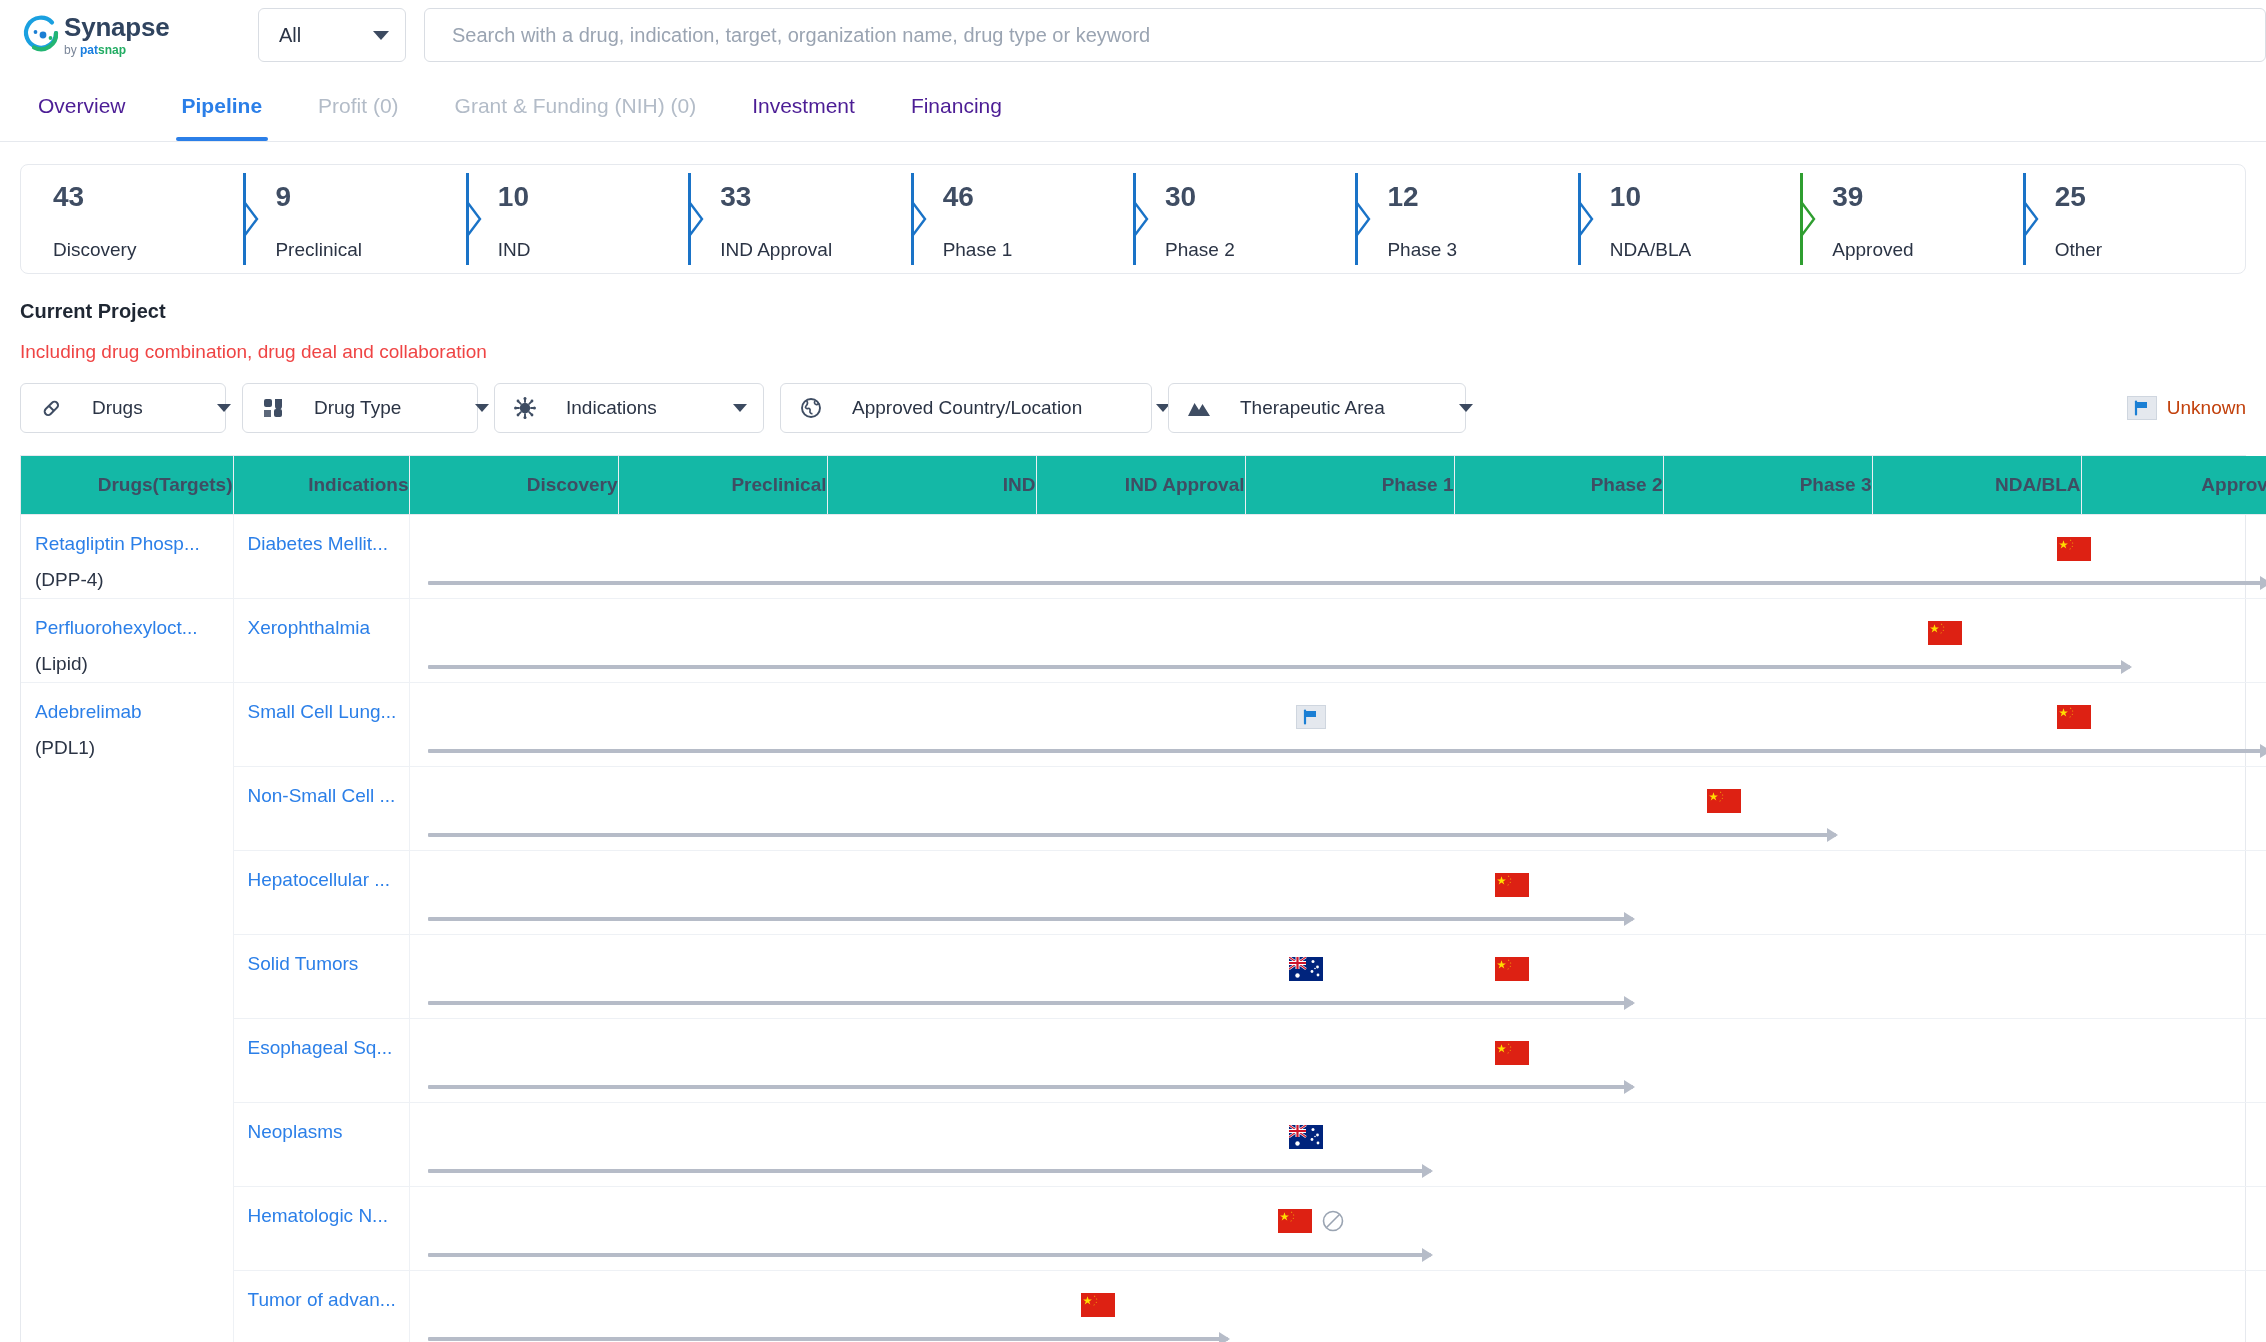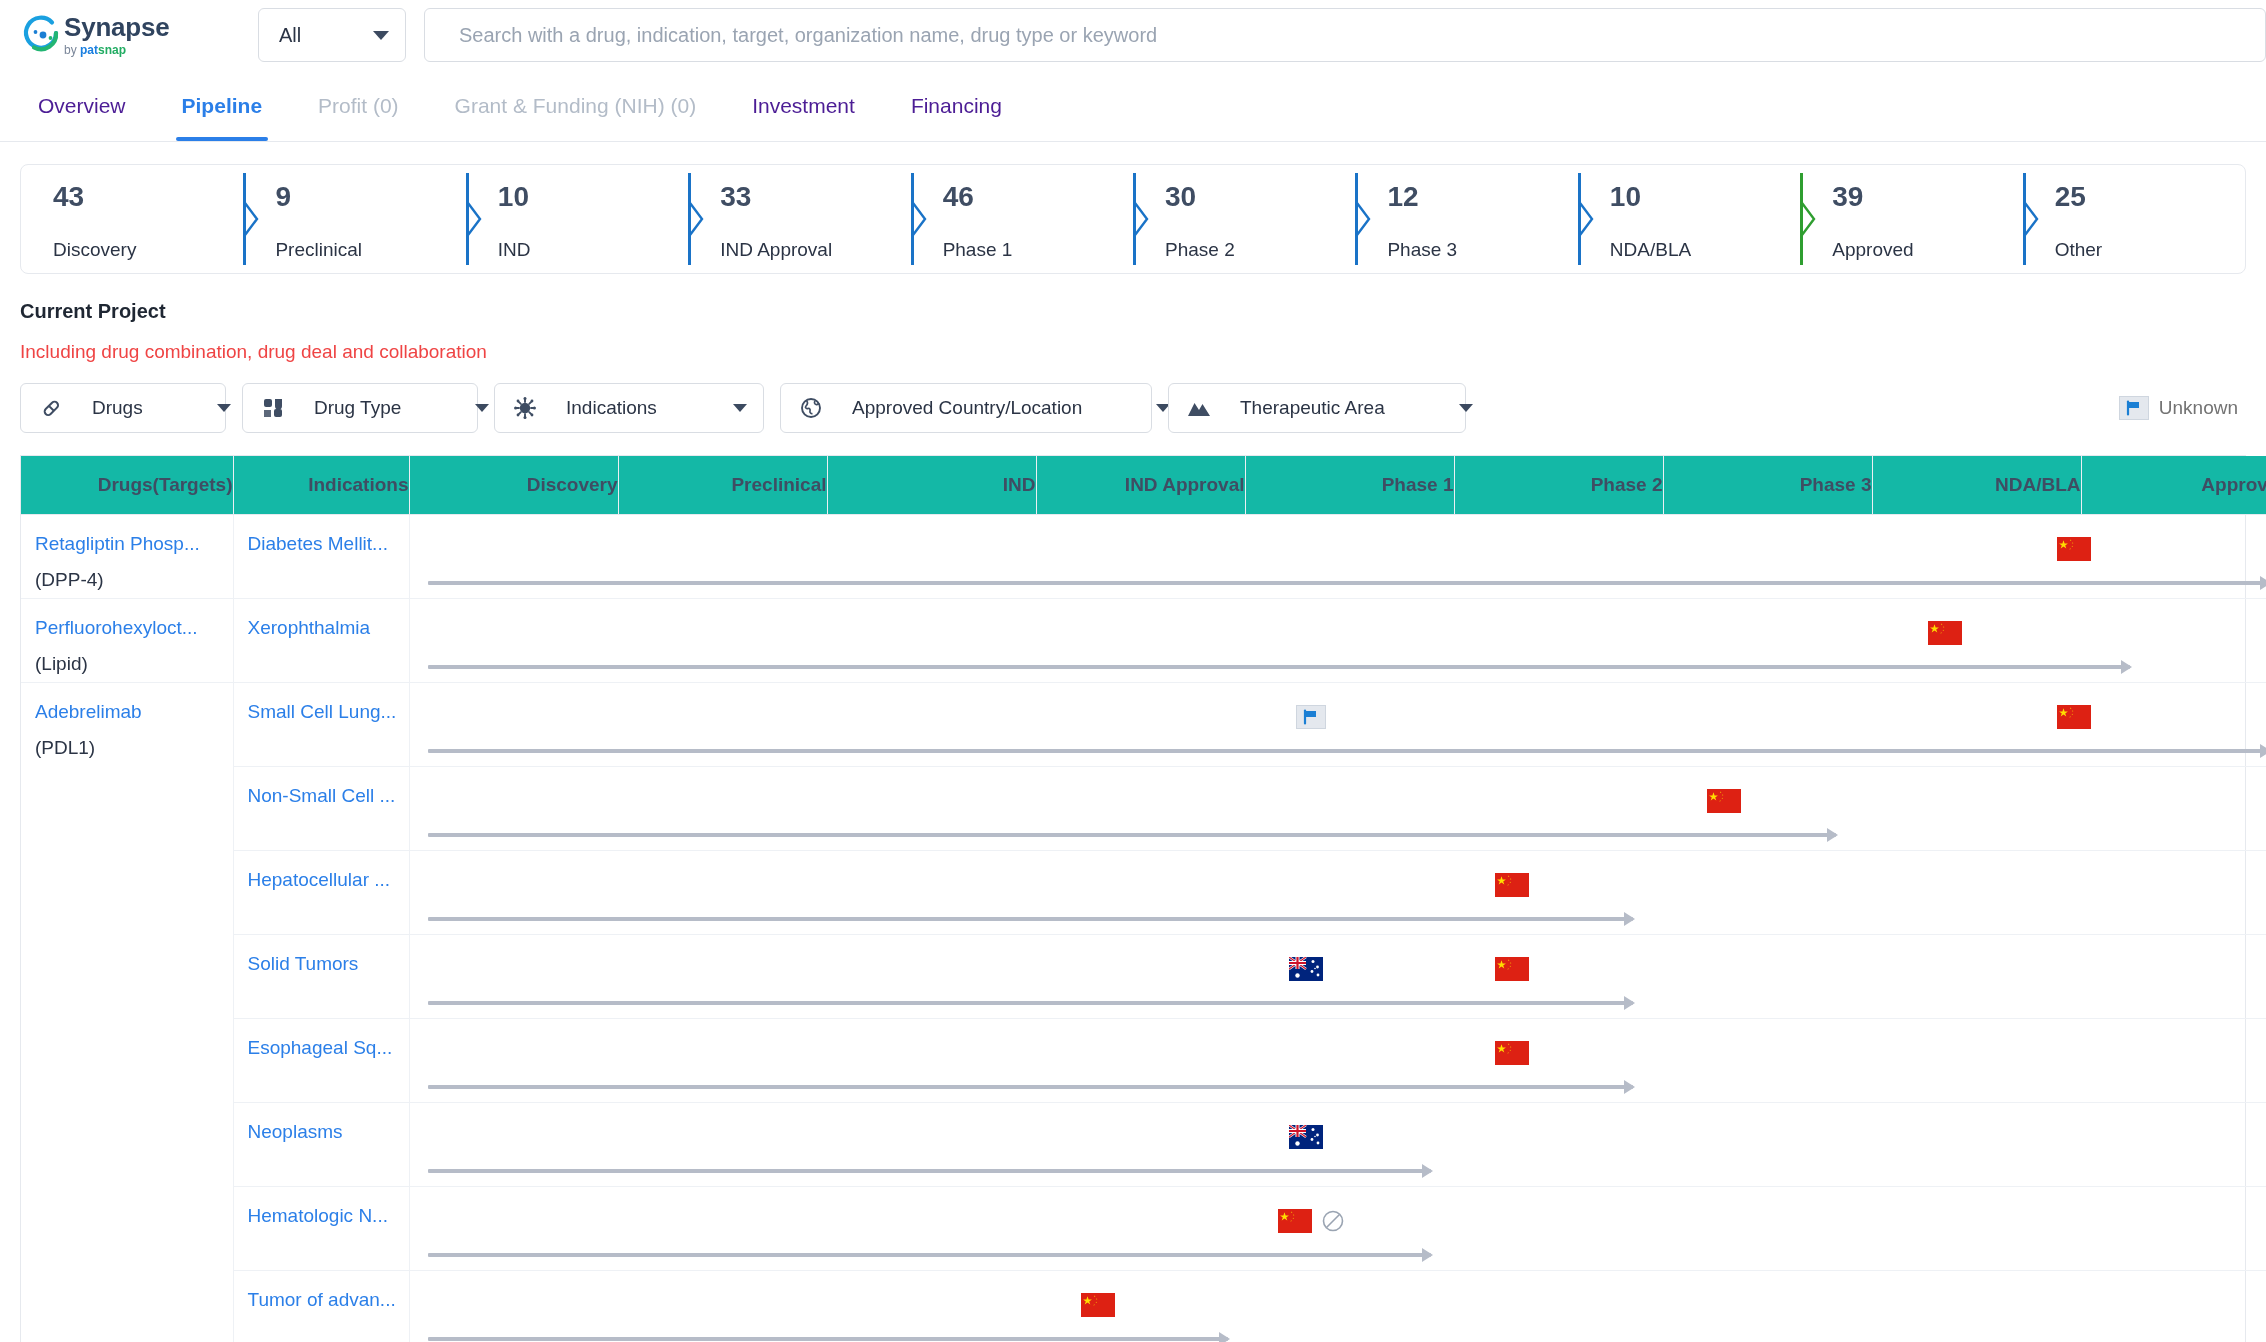--- a/index.html
+++ b/index.html
@@ -37,21 +37,21 @@
     cursor: pointer;
   }
   .caret { width: 0; height: 0; border-left: 8px solid transparent; border-right: 8px solid transparent; border-top: 9px solid #3c4a60; }
 
   .search-box {
     margin-left: 18px;
     flex: 1;
     height: 54px;
     border: 1px solid #d9dde3; border-radius: 6px;
     display: flex; align-items: center;
-    padding: 0 32px;
+    padding: 0 25px;
     background: #fff;
   }
   .search-box input {
     border: 0; outline: none; width: 100%;
     font-size: 20px; color: #2b3445;
     font-family: "Liberation Sans", sans-serif;
     background: transparent;
   }
   .search-box input::placeholder { color: #9aa4b2; }
 
@@ -124,23 +124,23 @@
   .fbtn .flabel { white-space: nowrap; }
   .fbtn .sp { flex: 1; min-width: 16px; }
   .fbtn .caret { border-top-color: #3c4a60; border-left-width: 7px; border-right-width: 7px; border-top-width: 8px; }
   .fb-drugs { width: 206px; }
   .fb-type { width: 236px; }
   .fb-ind { width: 270px; }
   .fb-country { width: 372px; }
   .fb-thera { width: 298px; }
 
   .legend {
-    position: absolute; right: 8px; top: 50%; transform: translateY(-50%);
+    position: absolute; right: 0; top: 50%; transform: translateY(-50%);
     display: flex; align-items: center; gap: 10px;
-    font-size: 19px; color: #737373;
+    font-size: 19px; color: #c2410c;
   }
   .legend .flagchip {
     width: 30px; height: 24px; background: #e4e8ee; border: 1px solid #cfd6df;
     display: flex; align-items: center; justify-content: center;
   }
 
   
   .tbl-wrap { margin: 22px 20px 0 20px; border: 1px solid #e6e9ee; border-bottom: 0; }
   .tbl { width: 100%; border-collapse: collapse; table-layout: fixed; }
   .tbl th {

